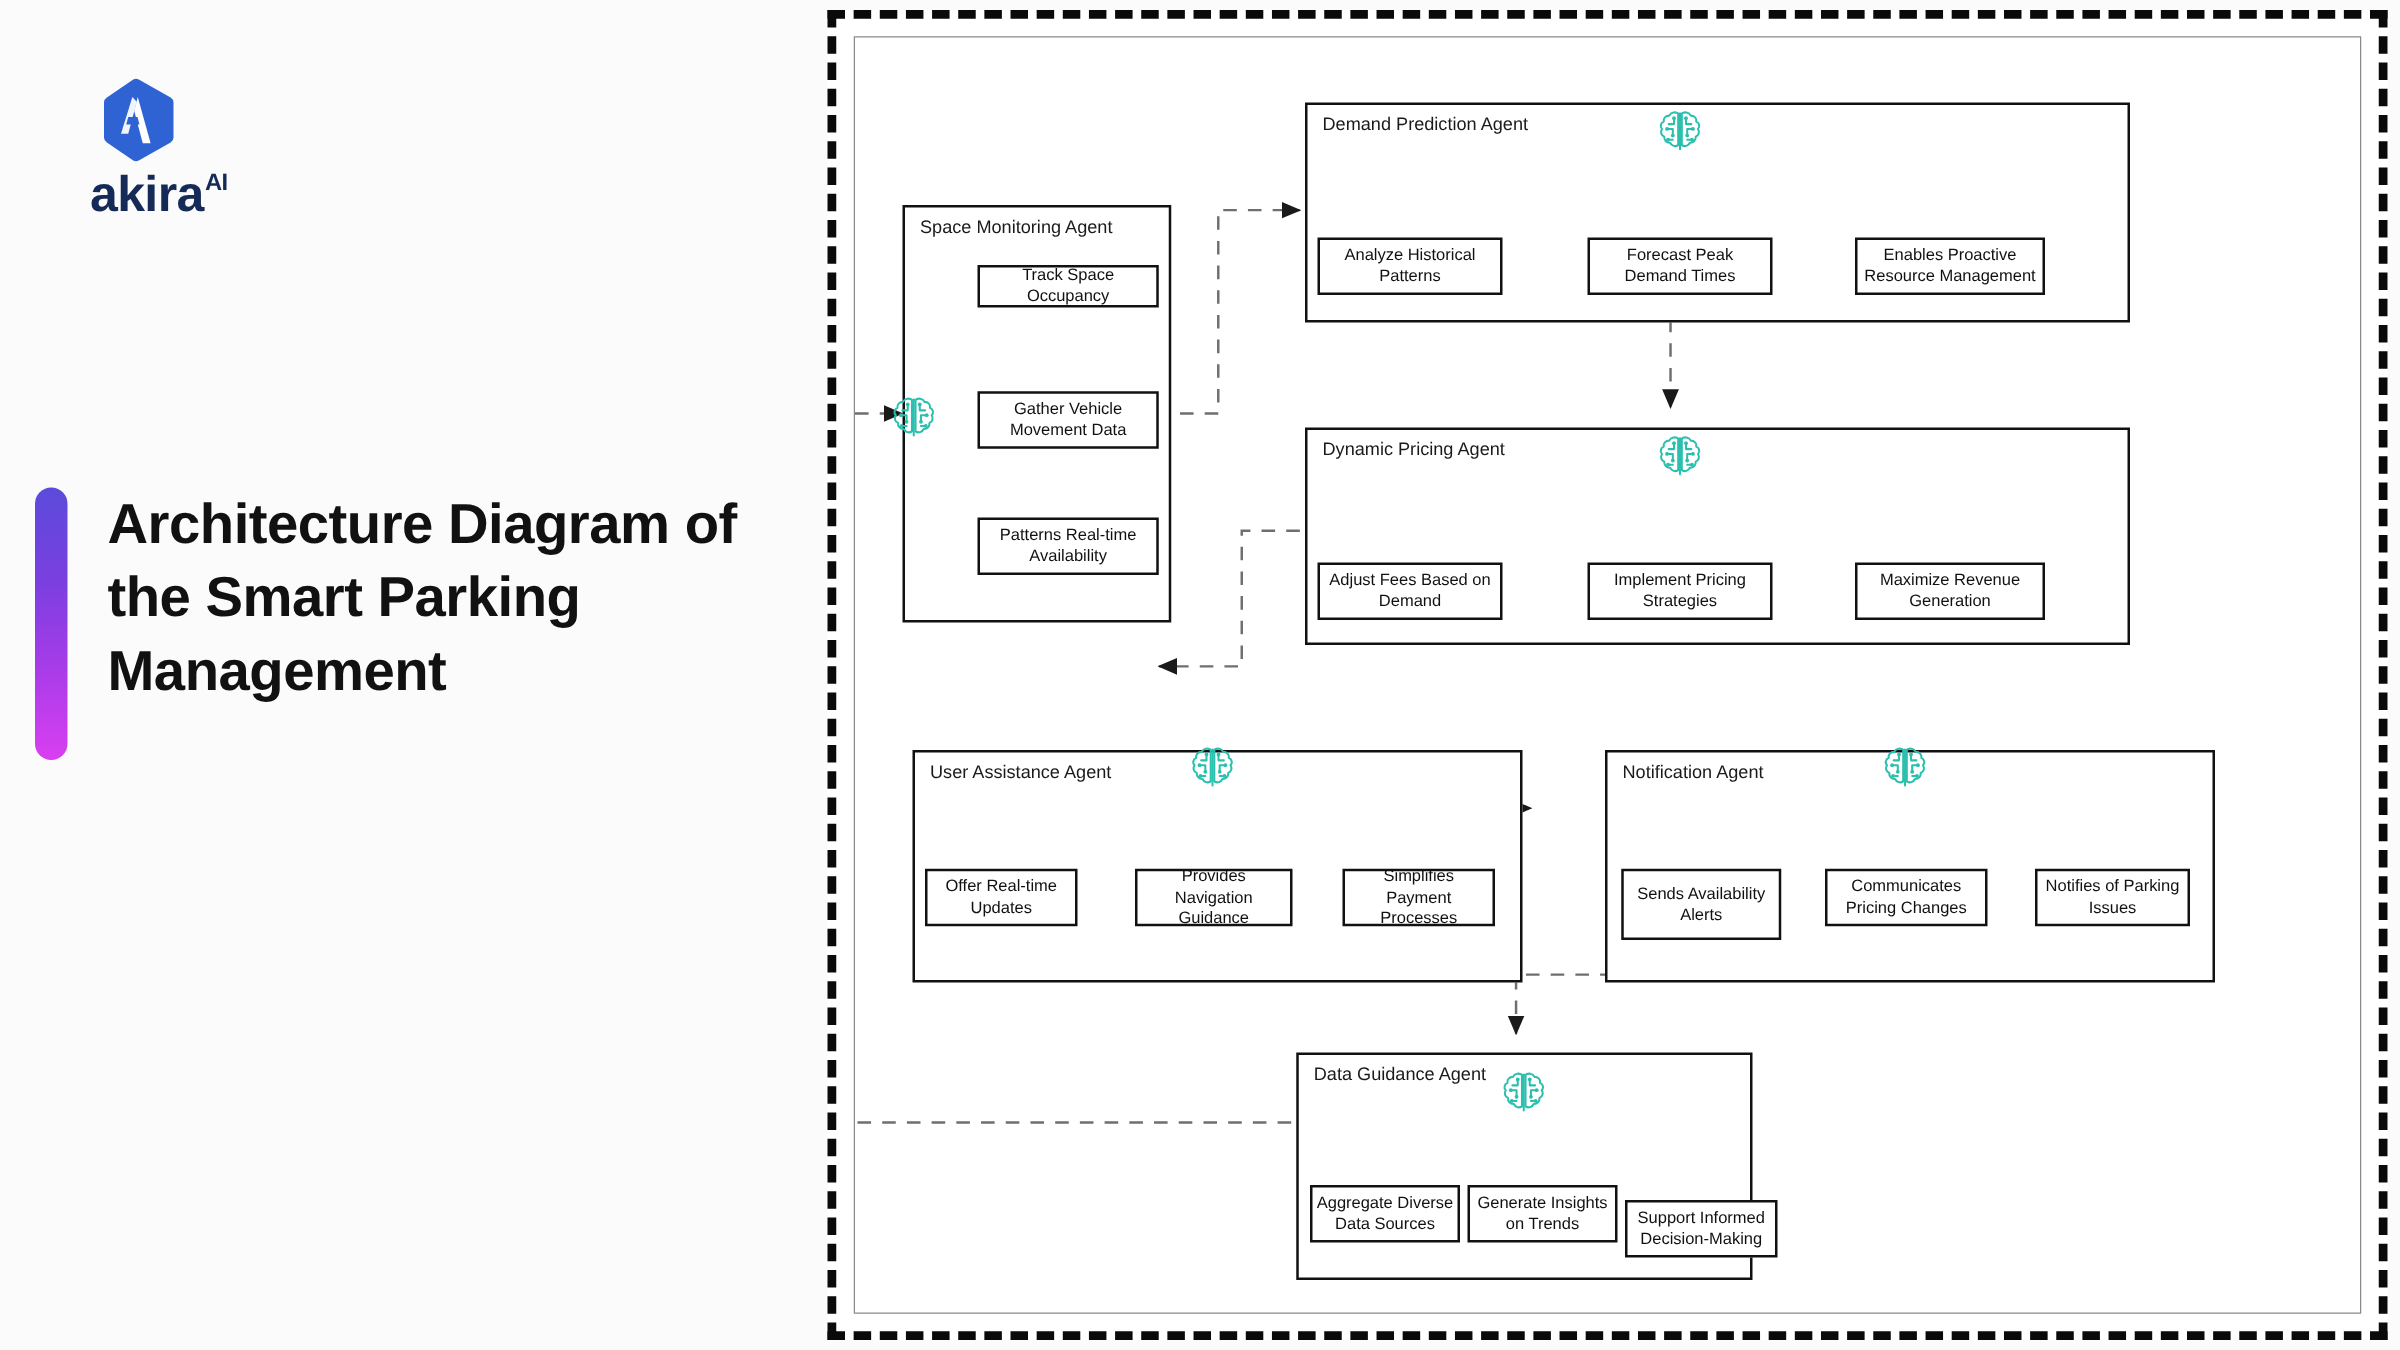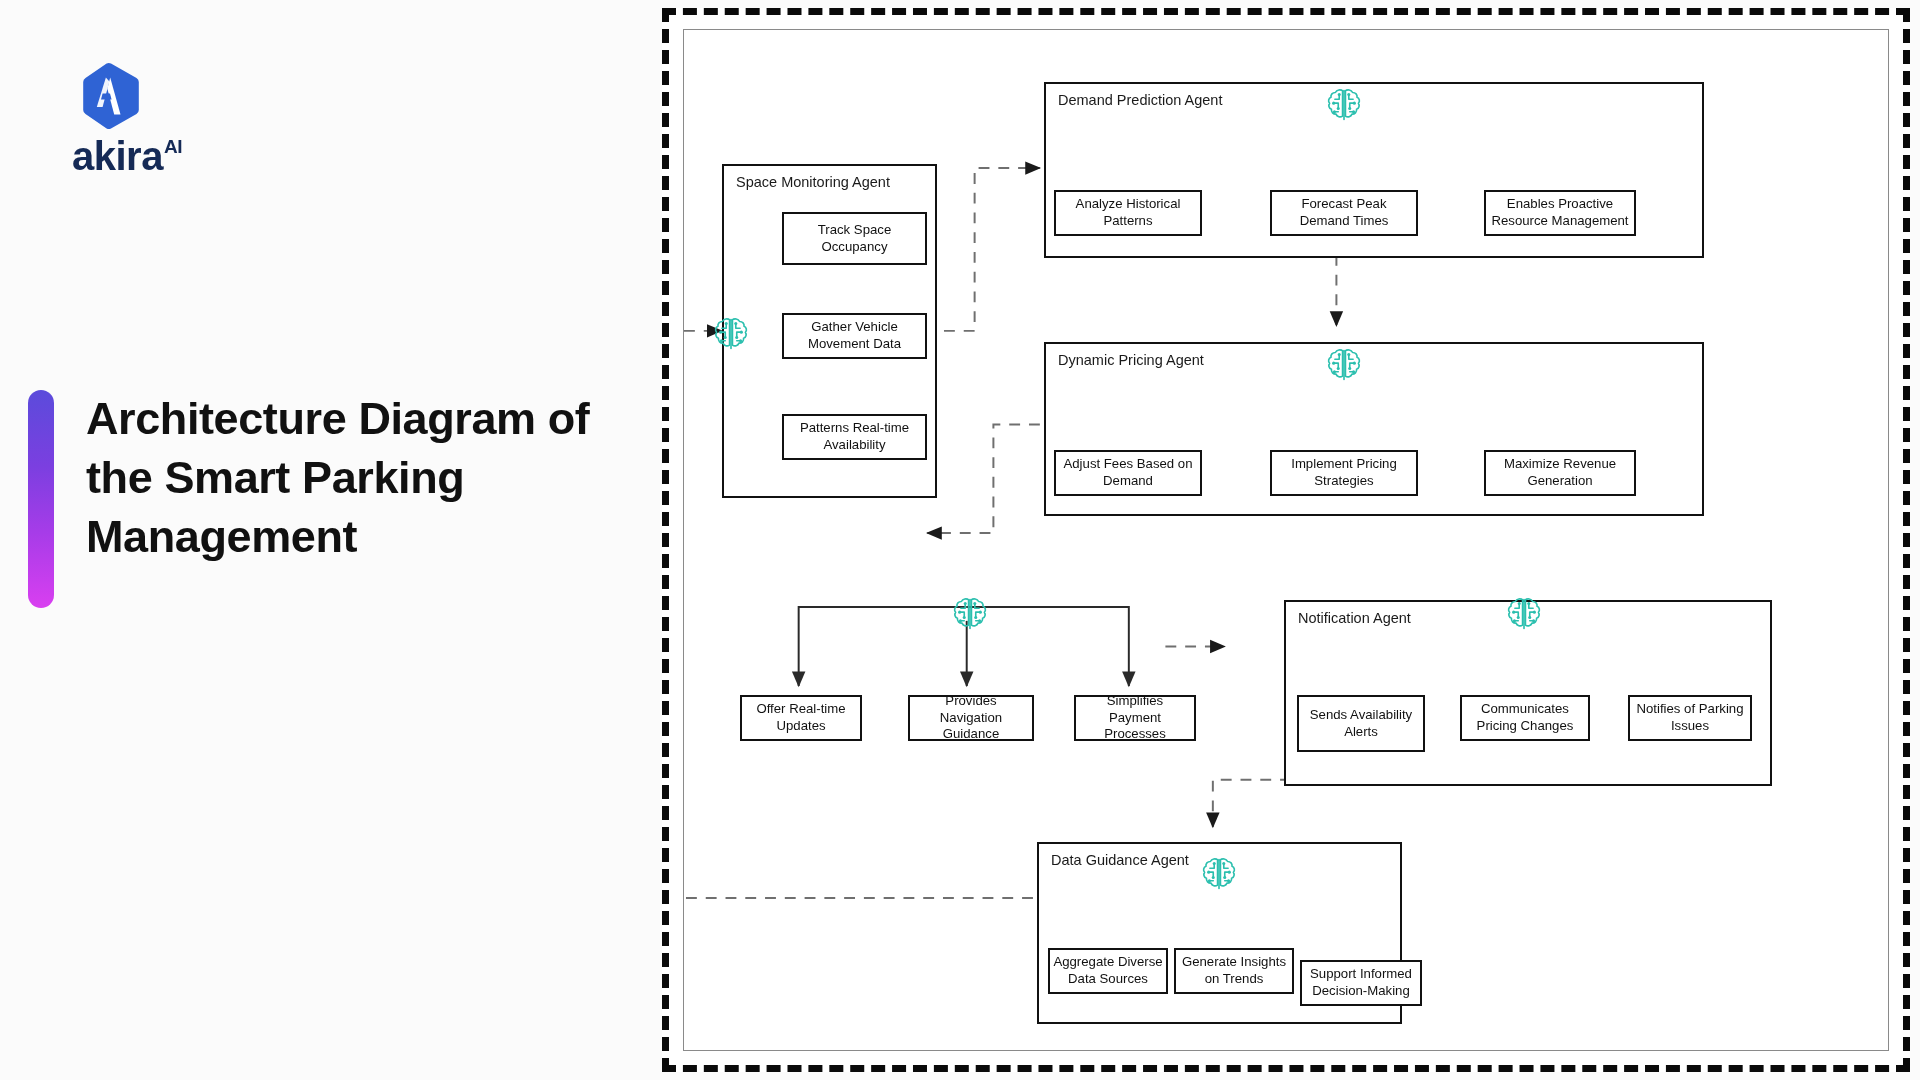--- a/index.html
+++ b/index.html
@@ -175,21 +175,21 @@
               <circle cx="13.2" cy="21" r="1.6"></circle>
         <circle cx="18" cy="26.6" r="1.6"></circle>
               <circle cx="14" cy="30" r="1.6"></circle>
         <circle cx="29" cy="12" r="1.6"></circle>
               <circle cx="34.8" cy="21" r="1.6"></circle>
         <circle cx="30" cy="26.6" r="1.6"></circle>
               <circle cx="34" cy="30" r="1.6"></circle>
       </g>
     </svg>
   </div>
-  <div class="leaf" style="left:98px; top:182px; width:145px; height:53px;">Track Space Occupancy</div>
+  <div class="leaf" style="left:98px; top:182px; width:145px; height:34px;">Track Space Occupancy</div>
   <div class="leaf" style="left:98px; top:283px; width:145px; height:46px;">Gather Vehicle Movement Data</div>
   <div class="leaf" style="left:98px; top:384px; width:145px; height:46px;">Patterns Real-time Availability</div>
 
   <div class="agent" id="a-demand" style="left:360px; top:52px; width:660px; height:176px;">
     <div class="agent-title">Demand Prediction Agent</div>
   </div>
   <div class="brain" style="left:637px; top:53px;">
     <svg width="46" height="46" viewBox="0 0 48 48">
       <g fill="none" stroke="#2bbfae" stroke-width="1.7" stroke-linecap="round" stroke-linejoin="round">
         <path d="M23 8.5c-2.6-2.2-6.6-1.5-8 1.4-3 0-5.1 2.3-4.6 5-2.6 1.1-3.3 4.3-1.4 6.2-1.6 2.3-.7 5.4 1.9 6.4-.4 2.8 1.9 5.2 4.8 5 1 2.7 4.4 3.7 6.8 2V8.5z"></path>
@@ -243,20 +243,23 @@
               <circle cx="34.8" cy="21" r="1.6"></circle>
         <circle cx="30" cy="26.6" r="1.6"></circle>
               <circle cx="34" cy="30" r="1.6"></circle>
       </g>
     </svg>
   </div>
   <div class="leaf" style="left:370px; top:420px; width:148px; height:46px;">Adjust Fees Based on Demand</div>
   <div class="leaf" style="left:586px; top:420px; width:148px; height:46px;">Implement Pricing Strategies</div>
   <div class="leaf" style="left:800px; top:420px; width:152px; height:46px;">Maximize Revenue Generation</div>
 
+  <div class="agent" id="a-user" style="left:46px; top:570px; width:488px; height:186px;">
+    <div class="agent-title">User Assistance Agent</div>
+  </div>
   <div class="brain" style="left:263px; top:562px;">
     <svg width="46" height="46" viewBox="0 0 48 48">
       <g fill="none" stroke="#2bbfae" stroke-width="1.7" stroke-linecap="round" stroke-linejoin="round">
         <path d="M23 8.5c-2.6-2.2-6.6-1.5-8 1.4-3 0-5.1 2.3-4.6 5-2.6 1.1-3.3 4.3-1.4 6.2-1.6 2.3-.7 5.4 1.9 6.4-.4 2.8 1.9 5.2 4.8 5 1 2.7 4.4 3.7 6.8 2V8.5z"></path>
         <path d="M25 8.5c2.6-2.2 6.6-1.5 8 1.4 3 0 5.1 2.3 4.6 5 2.6 1.1 3.3 4.3 1.4 6.2 1.6 2.3.7 5.4-1.9 6.4.4 2.8-1.9 5.2-4.8 5-1 2.7-4.4 3.7-6.8 2V8.5z"></path>
         <path d="M24 8v30"></path>
         <path d="M19 13v4h-4.5"></path>
               <path d="M13 21h5v5"></path>
               <path d="M18 30h-4"></path>
         <path d="M29 13v4h4.5"></path>

